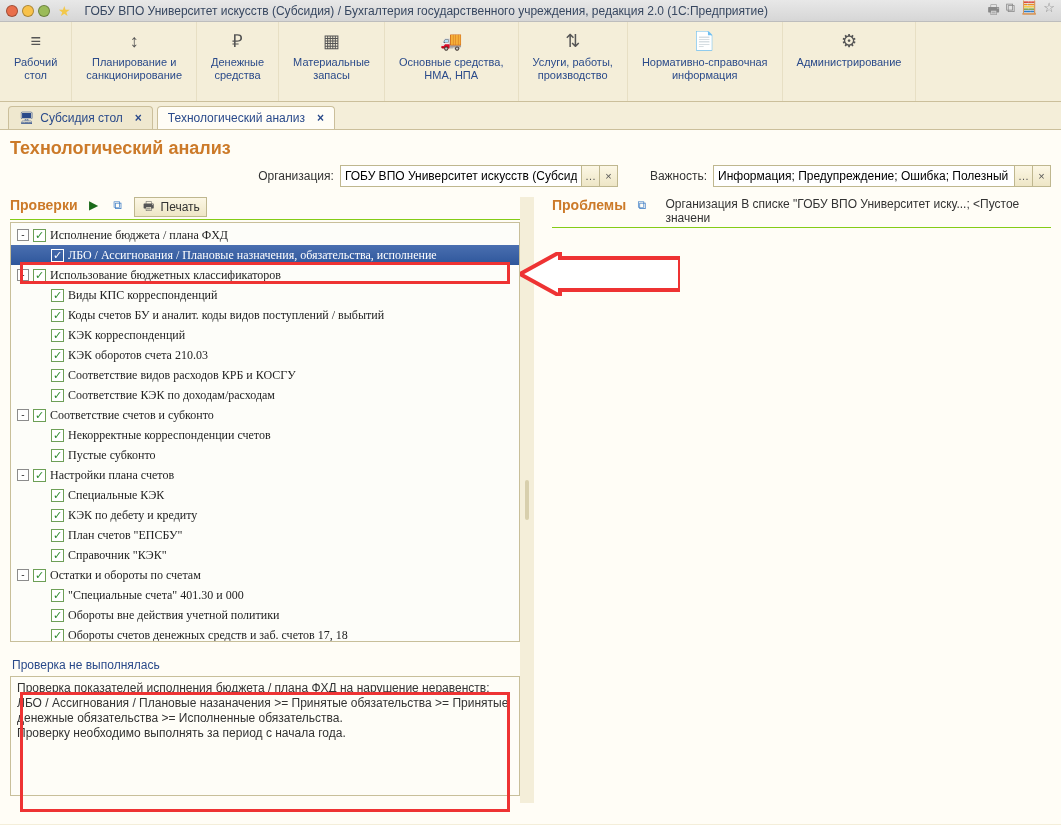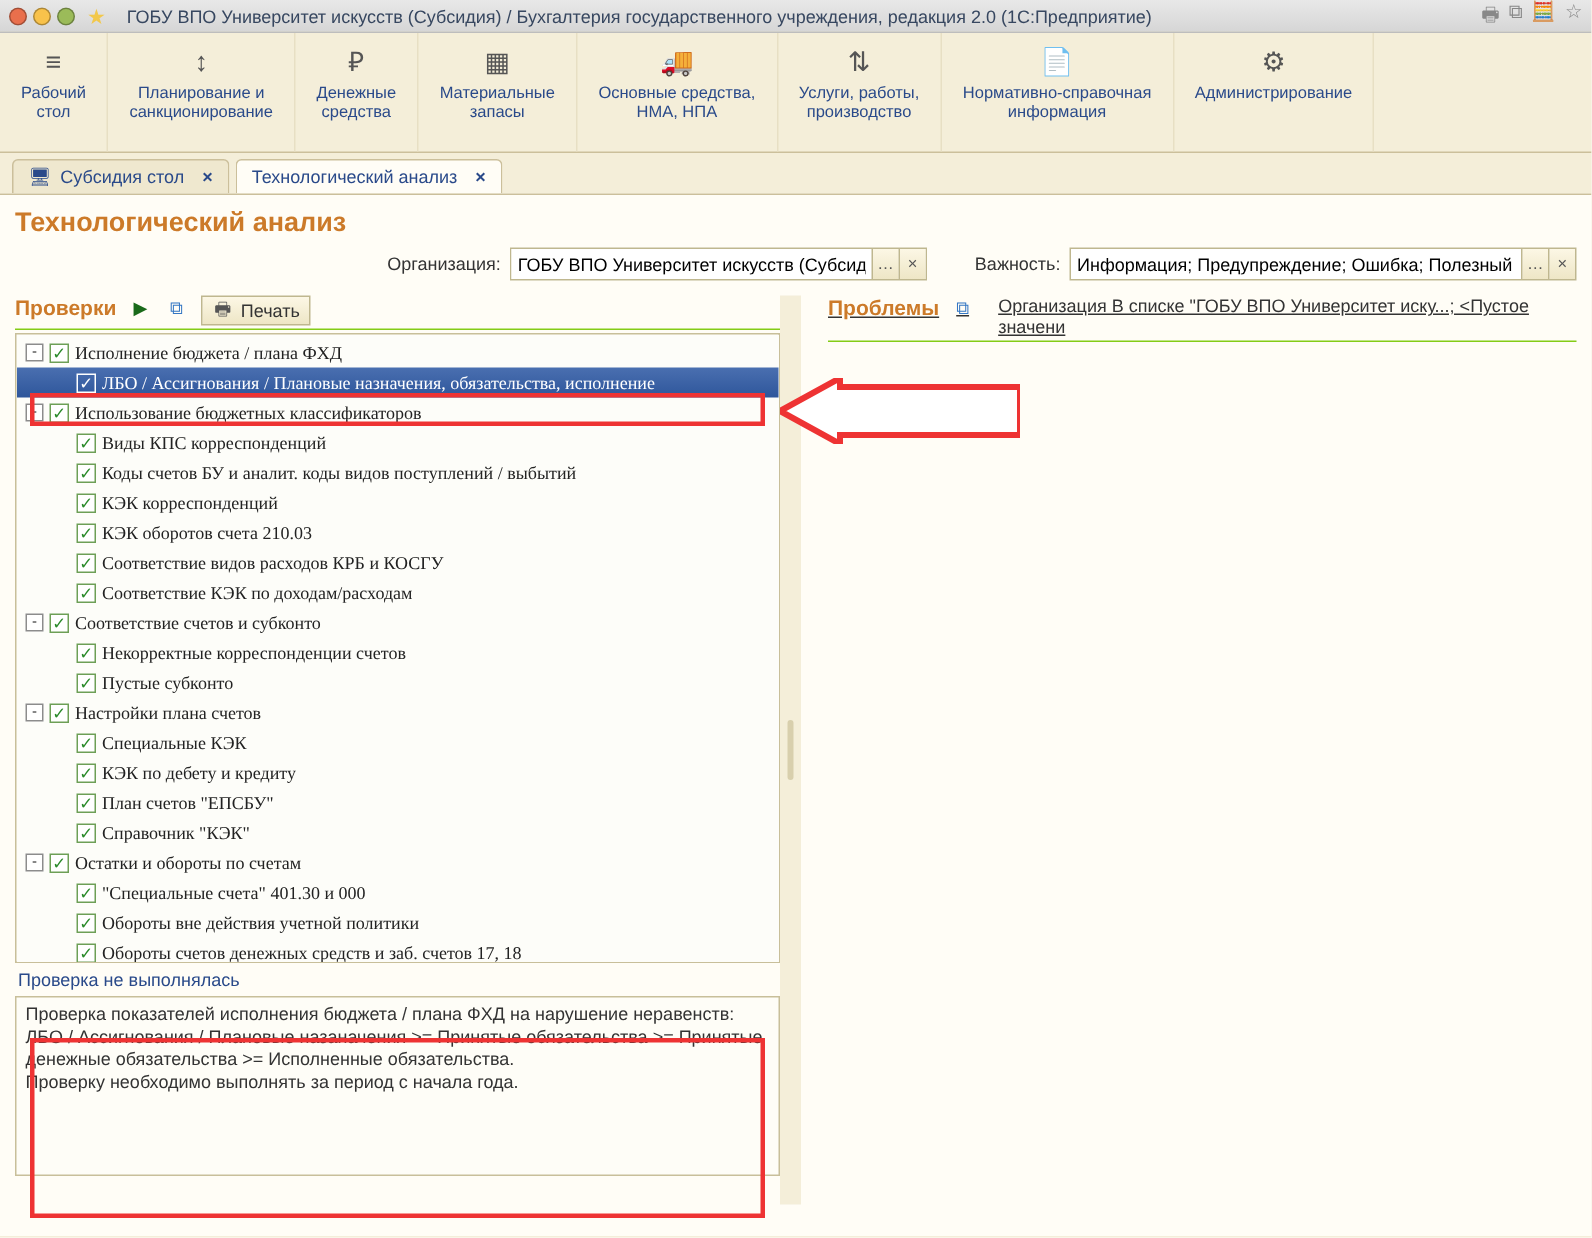--- a/index.html
+++ b/index.html
@@ -111,21 +111,21 @@
   .picker .pbtn{
     width:18px; height:20px; border-left:1px solid #bfb78f;
     background:linear-gradient(#fcf7e5,#eee6c6);
     color:#555; font-size:11px;
     display:flex;align-items:center;justify-content:center;
     cursor:pointer;
   }
   
   .cols{ display:flex; height:calc(100% - 70px); }
   .left{ width:510px; display:flex; flex-direction:column;}
-  .right{ flex:1; padding-left:18px; display:flex; flex-direction:column;text-decoration:underline;}
+  .right{ flex:1; padding-left:18px; display:flex; flex-direction:column;}
   .panel-head{
     display:flex; align-items:flex-start; gap:8px;
     border-bottom:1px solid #84cc16;
     padding-bottom:2px;
     margin-bottom:2px;
   }
   .panel-title{ color:#cc7a29; font-weight:bold; font-size:14px;}
   .mini-ico{ width:16px;height:16px; display:inline-flex;align-items:center;justify-content:center; color:#1a6a1a; cursor:pointer;}
   .mini-ico.copy{color:#3577c4;}
   .mini-ico.print{color:#555;}
@@ -182,21 +182,21 @@
   }
   .arrow svg{ width:160px; height:44px; }
   
   .splitter{
     width:14px; background:#f4eed9;
     display:flex;align-items:center;justify-content:center;
     cursor:col-resize;
   }
   .splitter .grip{ width:4px;height:40px;background:#d8cfad;border-radius:2px;}
   
-  .status-link{ color:#2a4a8a; padding:4px 2px; cursor:pointer;}
+  .status-link{ color:#2a4a8a; padding:4px 2px; cursor:pointer;margin-top:12px;}
   .descbox{
     border:1px solid #c8bf9a; background:#fefdf7;
     height:120px; padding:4px 6px; overflow:auto;
     font-size:12px; line-height:15px;
   }
   .descbox .dtitle{ color:#444; }
   
   .right-stat{ color:#333; font-size:12px; }
   
   .treewrap::-webkit-scrollbar{width:14px;}

